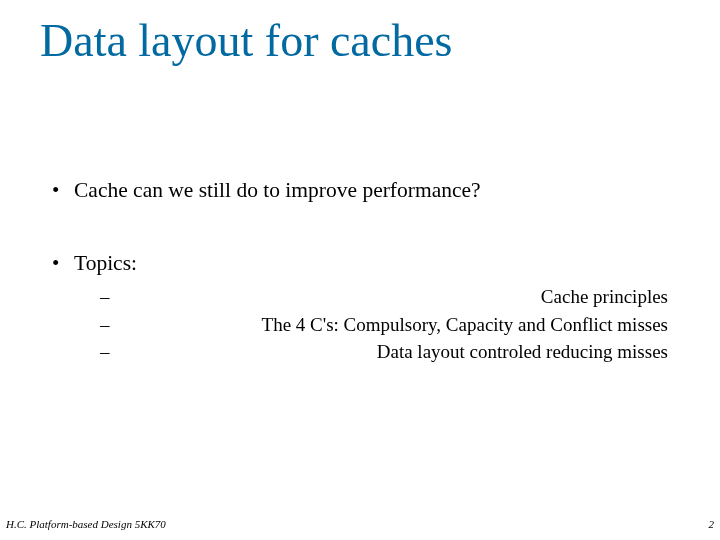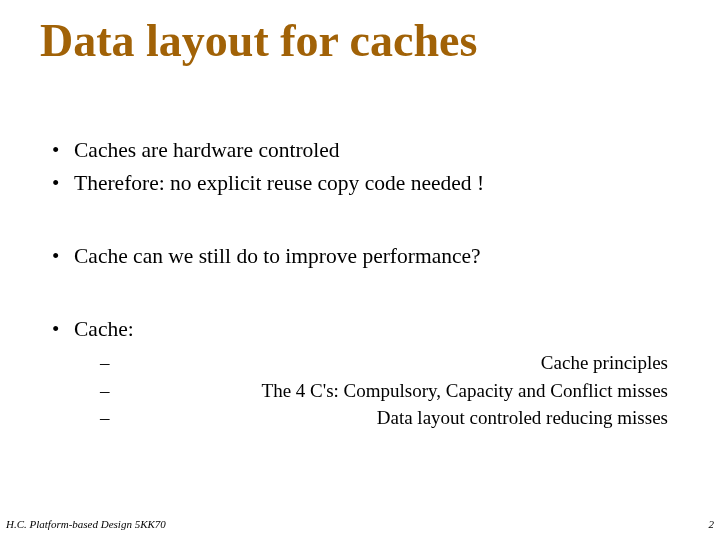--- a/index.html
+++ b/index.html
@@ -16,22 +16,22 @@
     position: relative;
     width: 720px;
     height: 540px;
     box-sizing: border-box;
   }
   .title {
     position: absolute;
     left: 40px;
     top: 14px;
     font-size: 46px;
-    color: #a16207;
-    font-weight: bold;
+    color: #0369a1;
+    font-weight: normal;
   }
   .body {
     position: absolute;
     left: 48px;
     top: 136px;
     width: 620px;
     font-size: 21.5px;
     line-height: 1.35;
   }
   ul.top {
@@ -87,32 +87,28 @@
   }
 </style>
 </head>
 <body>
 
 <div class="slide">
 
   <div class="title">Data layout for caches</div>
 
   <div class="body">
-    <ul class="top">
-      <li>Caches are hardware controled</li>
-      <li>Therefore: no explicit reuse copy code needed !</li>
-    </ul>
     <div class="gap-large"></div>
     <ul class="top">
       <li>Cache can we still do to improve performance?</li>
     </ul>
     <div class="gap-large"></div>
     <ul class="top">
       <li>
-        <span>Cache:</span>
+        <span>Topics:</span>
         <ul class="sub">
           <li>Cache principles</li>
           <li>The 4 C's: Compulsory, Capacity and Conflict misses</li>
           <li>Data layout controled reducing misses</li>
         </ul>
       </li>
     </ul>
   </div>
 
   <div class="footer-left">H.C.   Platform-based Design 5KK70</div>

